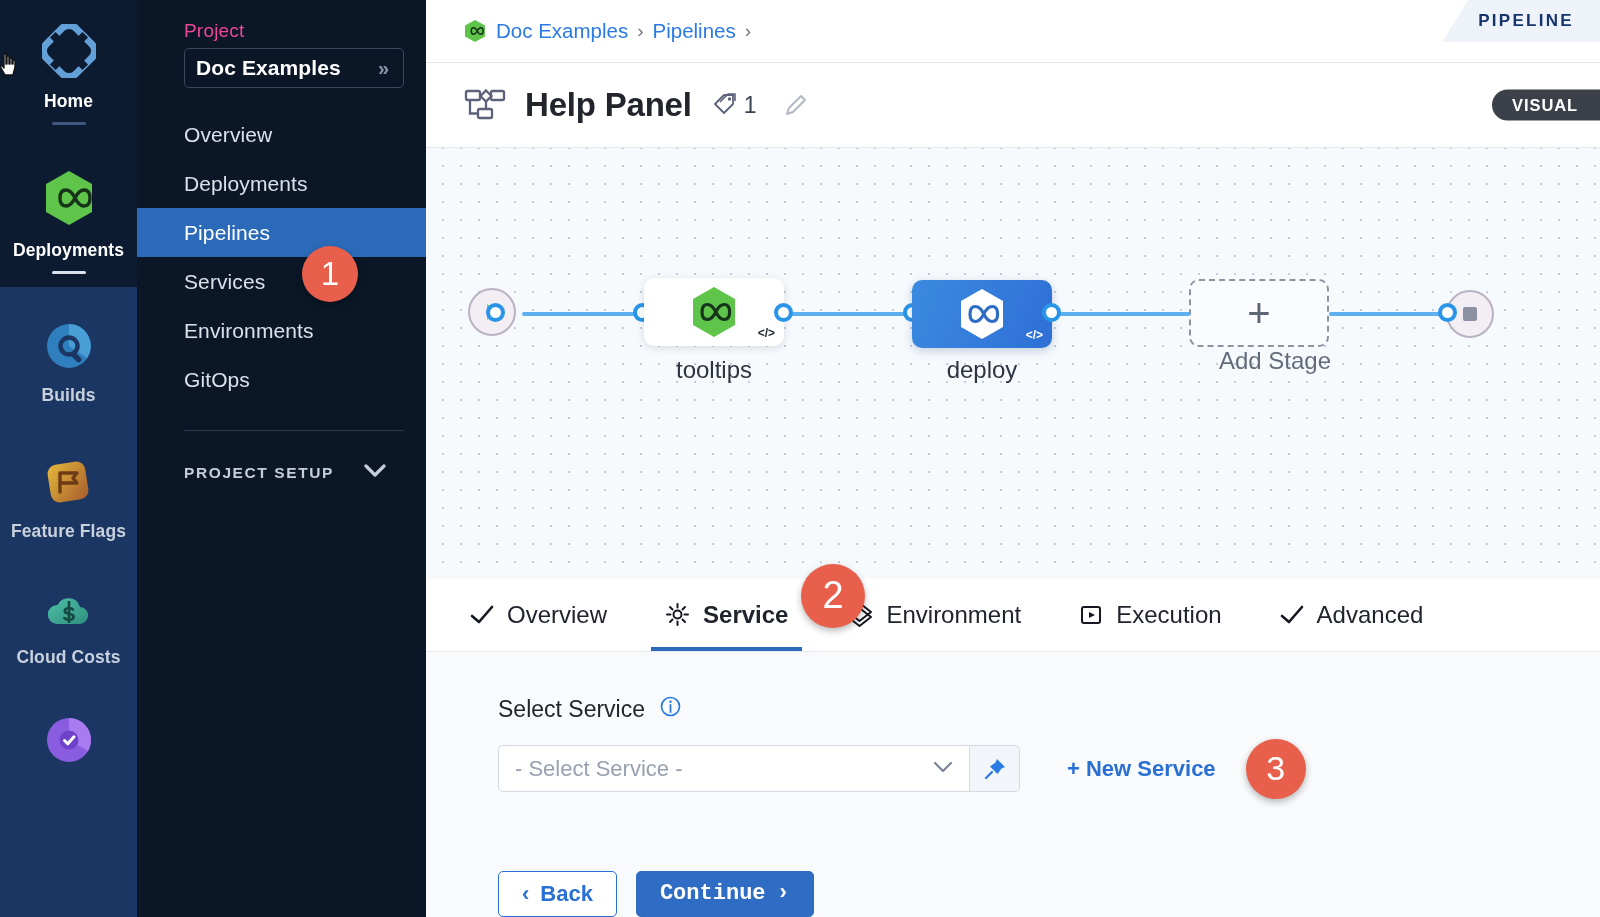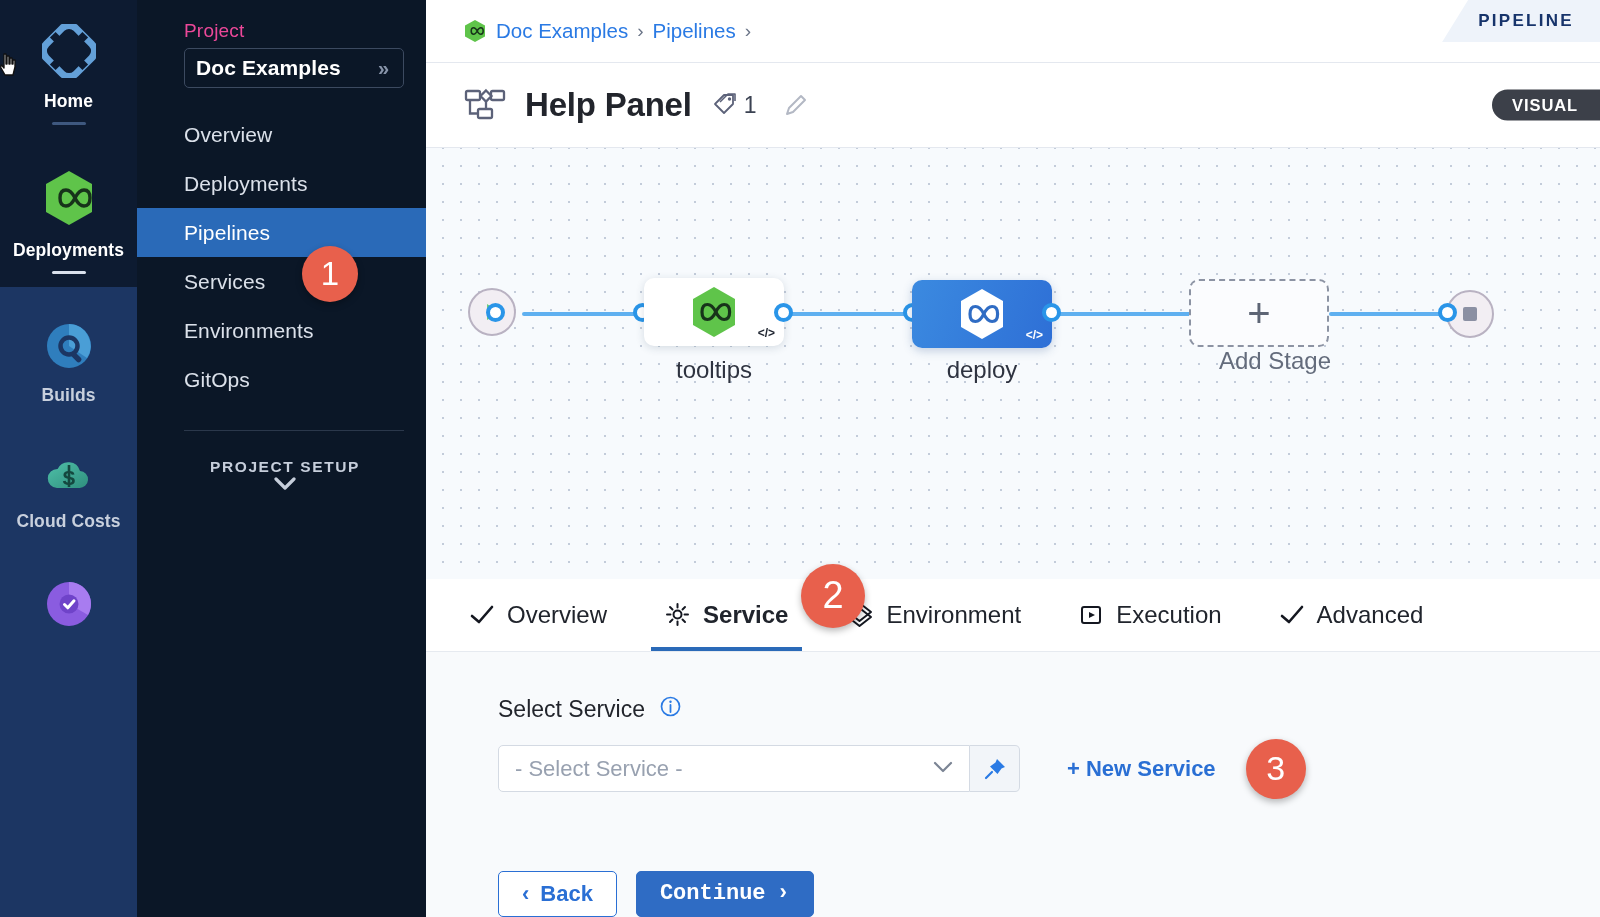--- a/index.html
+++ b/index.html
@@ -45,21 +45,21 @@
   .proj-nav-item {
     height:49px; display:flex; align-items:center; padding-left:47px;
     color:#dbe1ea; font-size:21px; font-weight:400; letter-spacing:.1px;
     position:relative;
   }
   .proj-nav-item.active { background:#2a6ab8; color:#fff; }
   .proj-sep { height:1px; background:#2b384b; margin:26px 22px 0 47px; }
   .proj-setup {
     margin-top:27px; padding-left:47px; padding-right:40px; height:30px;
     display:flex; align-items:center; justify-content:space-between;
-    color:#c6cedb; font-size:15.5px; font-weight:700; letter-spacing:1.6px;flex-direction:column;
+    color:#c6cedb; font-size:15.5px; font-weight:700; letter-spacing:1.6px;
   }
   .proj-setup .chev-d { color:#c6cedb; font-size:17px; }
 
   
   .main { flex:1; position:relative; background:#ffffff; display:flex; flex-direction:column; min-width:0;}
 
   .crumbbar { height:63px; display:flex; align-items:center; padding-left:38px; position:relative; background:#fff;}
   .crumb-link { color:#2a7ae4; font-size:20.5px; }
   .crumb-sep { color:#6b7588; font-size:19px; margin:0 9px; }
   .crumb-icon { margin-right:10px; display:flex; }
@@ -207,20 +207,35 @@
             <circle cx="26" cy="26" r="22" fill="#2f7ebd"></circle>
             <circle cx="26" cy="26" r="22" fill="none" stroke="#1c3663" stroke-width="0"></circle>
             <path d="M26 4 A22 22 0 0 1 44 38 L26 26 Z" fill="#4a9ed6"></path>
             <circle cx="26" cy="26" r="8.5" fill="none" stroke="#1c3663" stroke-width="4.5"></circle>
             <rect x="31" y="31" width="12" height="5.5" rx="2.7" transform="rotate(45 31 31)" fill="#1c3663"></rect>
           </svg>
         </span>
         <span class="rail-label">Builds</span>
       </div>
 
+      <div class="rail-item" style="padding-top:50px;">
+        <span class="rail-icon">
+          <svg width="52" height="52" viewBox="0 0 52 52">
+            <defs>
+                <linearGradient id="ffg" x1="0" y1="0" x2="1" y2="1">
+              <stop offset="0" stop-color="#e5b93c"></stop>
+                  <stop offset="1" stop-color="#a65b2c"></stop>
+            </linearGradient>
+              </defs>
+            <rect x="6" y="7" width="38" height="38" rx="9" fill="url(#ffg)" transform="rotate(-9 25 26)"></rect>
+            <path d="M17 36 L17 17 L34 17 L30 22 L34 27 L19 27" fill="none" stroke="#6d3b16" stroke-width="3.4" stroke-linejoin="round" stroke-linecap="round"></path>
+          </svg>
+        </span>
+        <span class="rail-label">Feature Flags</span>
+      </div>
 
       <div class="rail-item" style="padding-top:46px;">
         <span class="rail-icon">
           <svg width="52" height="46" viewBox="0 0 52 46">
             <defs>
                 <linearGradient id="ccg" x1="0" y1="0" x2="1" y2="1">
               <stop offset="0" stop-color="#4fc0a8"></stop>
                   <stop offset="1" stop-color="#2f8f7e"></stop>
             </linearGradient>
               </defs>

